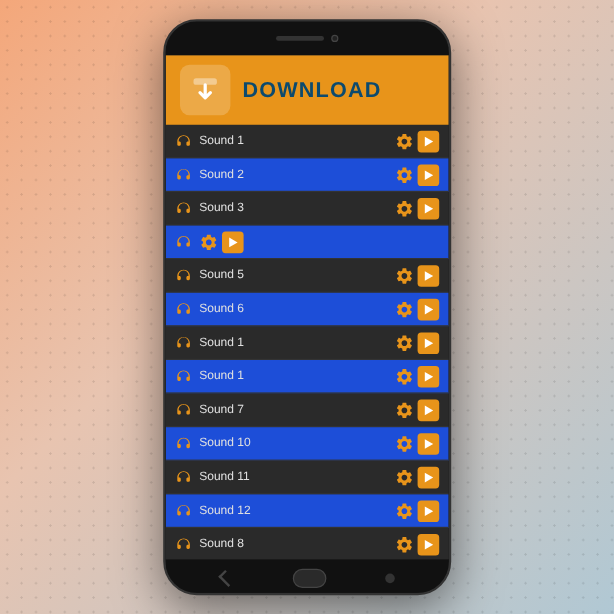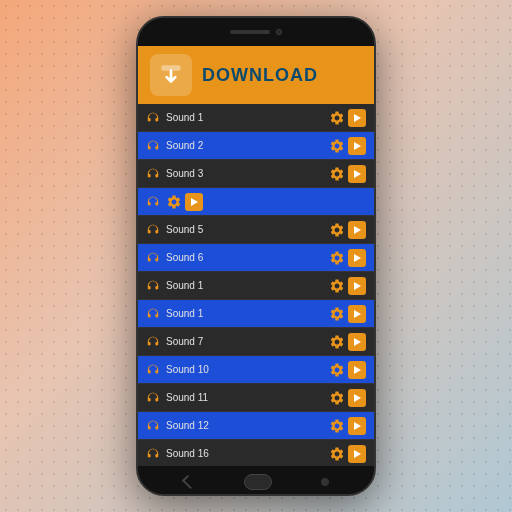--- a/index.html
+++ b/index.html
@@ -305,21 +305,21 @@
     <span class="sound-name">Sound 12</span>
     <svg class="gear-icon" viewBox="0 0 24 24" fill="currentColor">
       <path d="M19.14 12.94c.04-.3.06-.61.06-.94s-.02-.64-.07-.94l2.03-1.58c.18-.14.23-.41.12-.61l-1.92-3.32c-.12-.22-.37-.29-.59-.22l-2.39.96c-.5-.38-1.03-.7-1.62-.94l-.36-2.54c-.04-.24-.24-.41-.48-.41h-3.84c-.24 0-.43.17-.47.41l-.36 2.54c-.59.24-1.13.57-1.62.94l-2.39-.96c-.22-.08-.47 0-.59.22L2.74 8.87c-.12.21-.08.47.12.61l2.03 1.58c-.05.3-.09.63-.09.94s.02.64.07.94l-2.03 1.58c-.18.14-.23.41-.12.61l1.92 3.32c.12.22.37.29.59.22l2.39-.96c.5.38 1.03.7 1.62.94l.36 2.54c.05.24.24.41.48.41h3.84c.24 0 .44-.17.47-.41l.36-2.54c.59-.24 1.13-.56 1.62-.94l2.39.96c.22.08.47 0 .59-.22l1.92-3.32c.12-.22.07-.47-.12-.61l-2.01-1.58zM12 15.6c-1.98 0-3.6-1.62-3.6-3.6s1.62-3.6 3.6-3.6 3.6 1.62 3.6 3.6-1.62 3.6-3.6 3.6z"></path>
     </svg>
     <div class="play-btn"></div>
   </div>
         <div class="sound-item">
     <svg class="headphone-icon" viewBox="0 0 24 24" fill="currentColor">
       <path d="M12 3C7 3 3 7 3 12v4c0 1.1.9 2 2 2h1c1.1 0 2-.9 2-2v-2c0-1.1-.9-2-2-2H5v-1c0-3.9 3.1-7 7-7s7 3.1 7 7v1h-1c-1.1 0-2 .9-2 2v2c0 1.1.9 2 2 2h1c1.1 0 2-.9 2-2v-4c0-5-4-9-9-9z"></path>
     </svg>
-    <span class="sound-name">Sound 16</span>
+    <span class="sound-name">Sound 8</span>
     <svg class="gear-icon" viewBox="0 0 24 24" fill="currentColor">
       <path d="M19.14 12.94c.04-.3.06-.61.06-.94s-.02-.64-.07-.94l2.03-1.58c.18-.14.23-.41.12-.61l-1.92-3.32c-.12-.22-.37-.29-.59-.22l-2.39.96c-.5-.38-1.03-.7-1.62-.94l-.36-2.54c-.04-.24-.24-.41-.48-.41h-3.84c-.24 0-.43.17-.47.41l-.36 2.54c-.59.24-1.13.57-1.62.94l-2.39-.96c-.22-.08-.47 0-.59.22L2.74 8.87c-.12.21-.08.47.12.61l2.03 1.58c-.05.3-.09.63-.09.94s.02.64.07.94l-2.03 1.58c-.18.14-.23.41-.12.61l1.92 3.32c.12.22.37.29.59.22l2.39-.96c.5.38 1.03.7 1.62.94l.36 2.54c.05.24.24.41.48.41h3.84c.24 0 .44-.17.47-.41l.36-2.54c.59-.24 1.13-.56 1.62-.94l2.39.96c.22.08.47 0 .59-.22l1.92-3.32c.12-.22.07-.47-.12-.61l-2.01-1.58zM12 15.6c-1.98 0-3.6-1.62-3.6-3.6s1.62-3.6 3.6-3.6 3.6 1.62 3.6 3.6-1.62 3.6-3.6 3.6z"></path>
     </svg>
     <div class="play-btn"></div>
   </div>
       </div>
   </div>
 
   <div class="phone-bottom">
     <div class="nav-back"></div>

